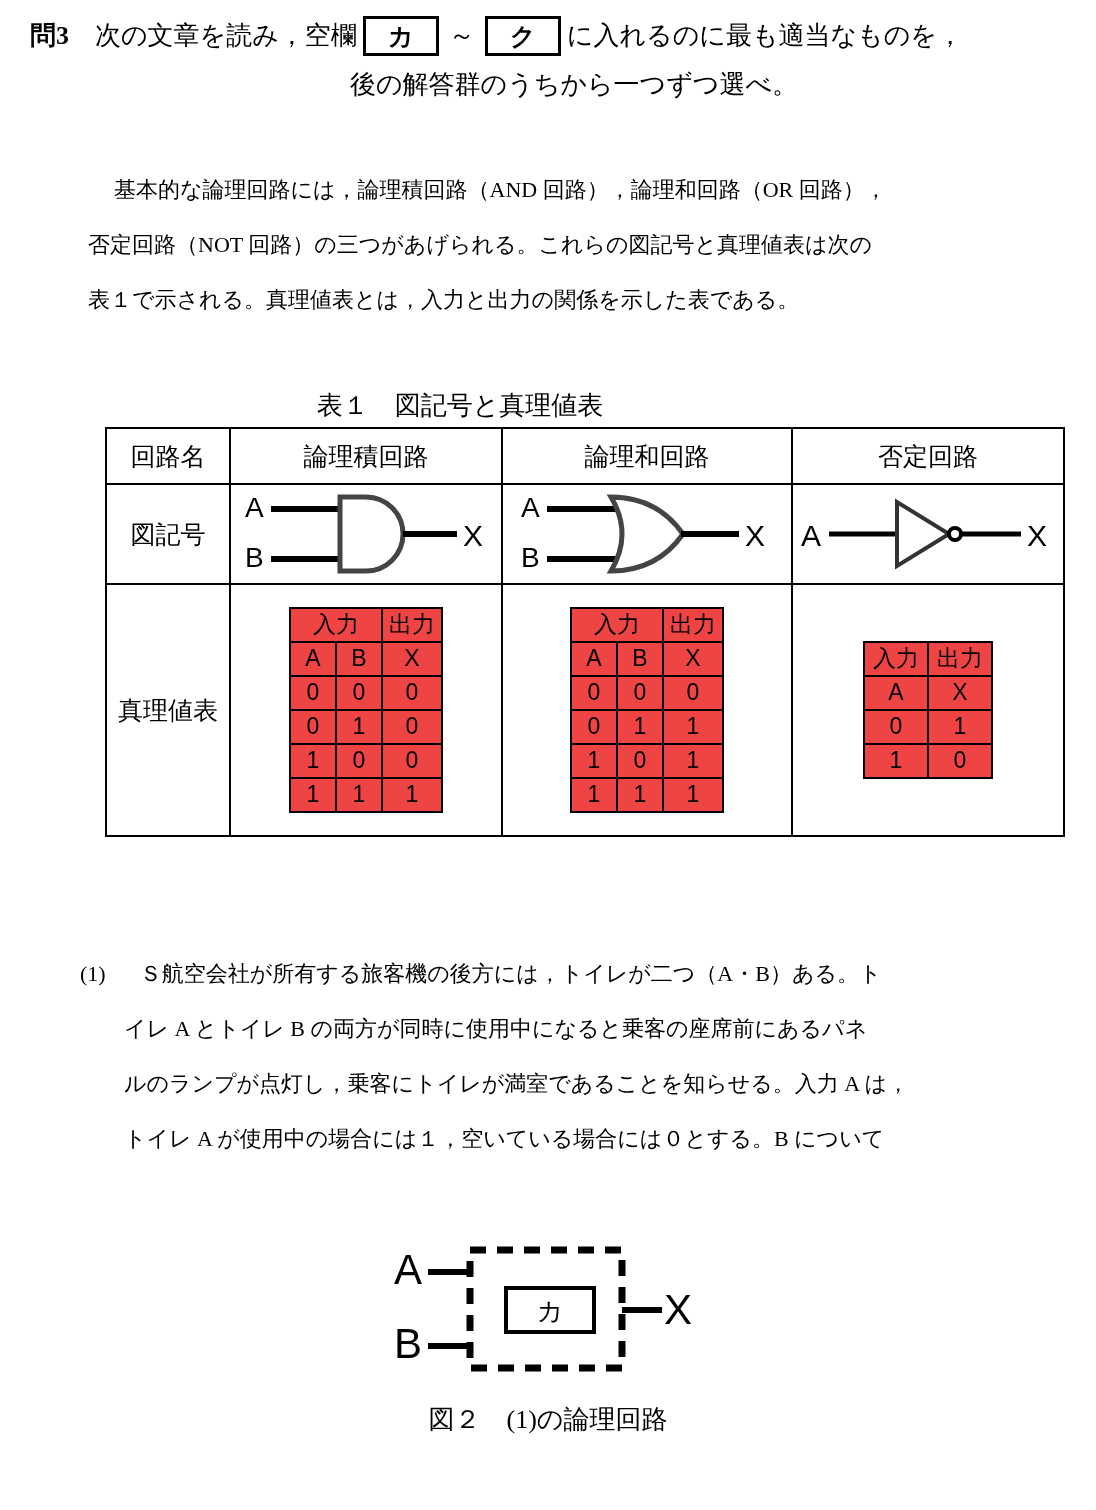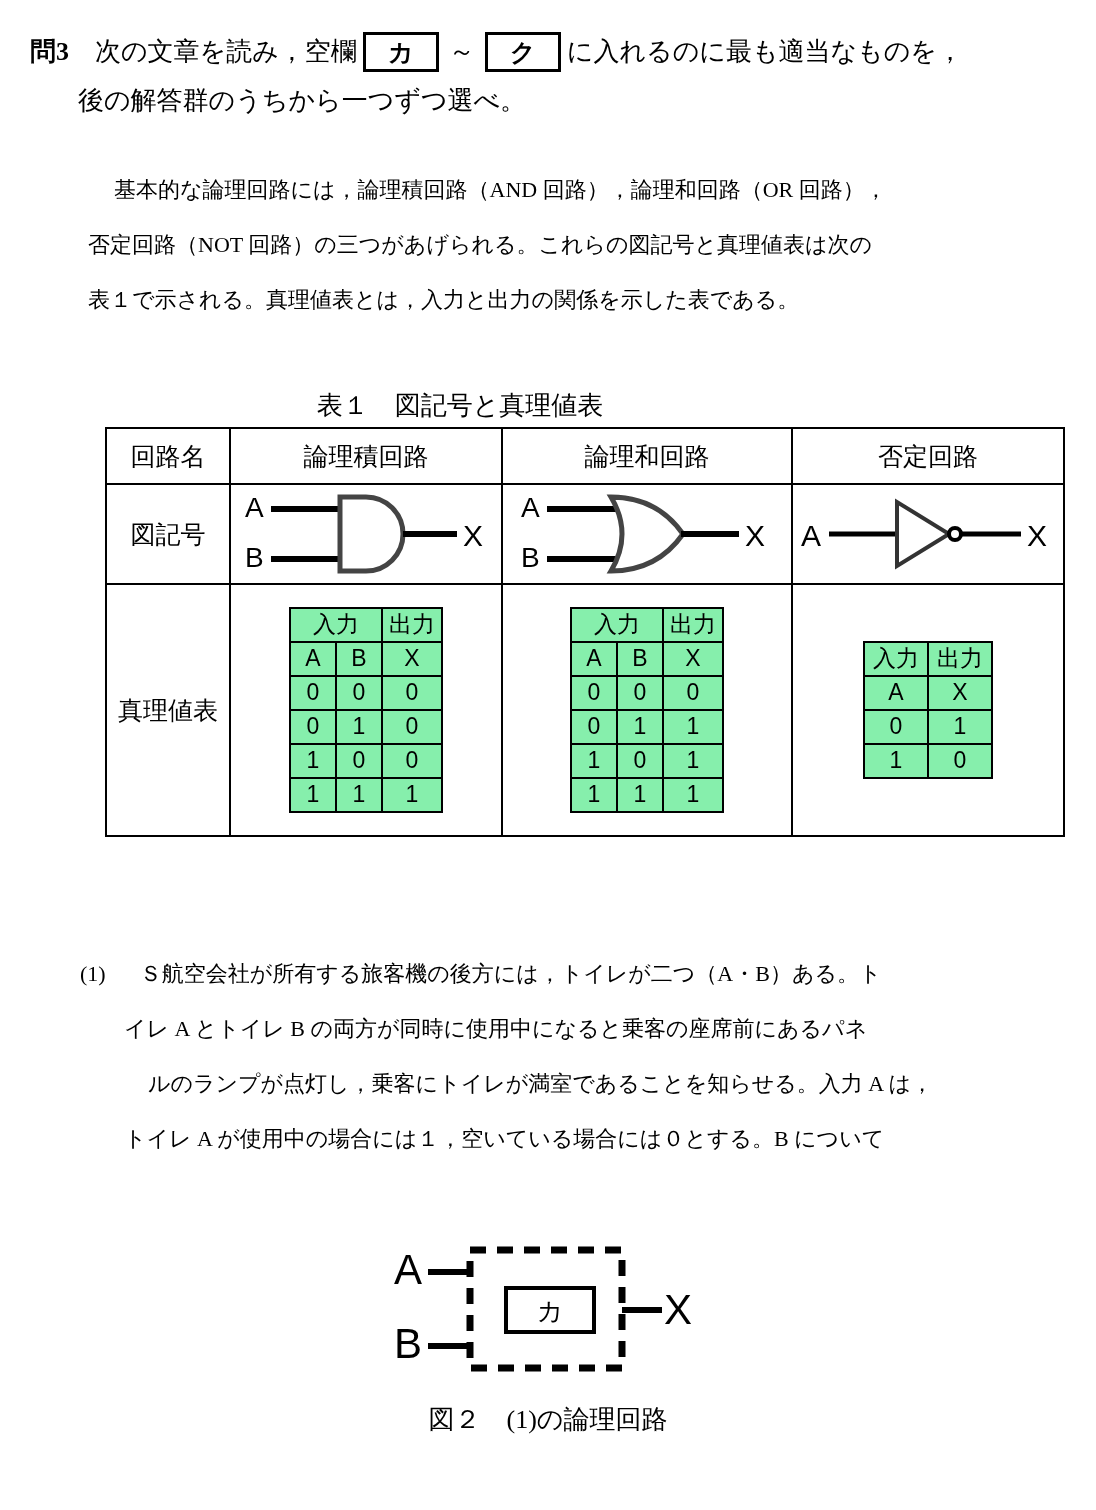--- a/index.html
+++ b/index.html
@@ -16,22 +16,23 @@
     width: 1096px;
     height: 1510px;
     overflow: hidden;
     background: #ffffff;
   }
 
   
   .q-head {
     position: absolute;
     left: 30px;
-    top: 28px;
+    top: 12px;
     width: 1040px;
+    text-align: center;
   }
   .q-line1 {
     display: flex;
     align-items: center;
     font-size: 26px;
     line-height: 48px;
     white-space: nowrap;
   }
   .q-num {
     font-weight: bold;
@@ -109,21 +110,21 @@
     align-items: center;
     justify-content: center;
     height: 100%;
   }
   .gsvg { display: block; }
 
   
   .tt {
     border-collapse: collapse;
     margin: 0 auto;
-    background: #86efac;
+    background: #ef4444;
   }
   .tt td {
     border: 2px solid #000;
     font-size: 23px;
     font-family: "Liberation Sans", "DejaVu Sans", sans-serif;
     text-align: center;
     vertical-align: middle;
     height: 31px;
     padding: 0 0 1px 0;
     line-height: 1;
@@ -340,21 +341,21 @@
         </td>
       </tr>
     </tbody>
   </table>
 
   <div class="para-block" style="left:80px; top:946px;">
     <div class="ln">
       <span>(1)</span><span style="display:inline-block;width:34px"></span><span>Ｓ航空会社が所有する旅客機の後方には，トイレが二つ（A・B）ある。ト</span>
     </div>
     <div class="ln" style="margin-left:44px">イレ A とトイレ B の両方が同時に使用中になると乗客の座席前にあるパネ</div>
-    <div class="ln" style="margin-left:68px">ルのランプが点灯し，乗客にトイレが満室であることを知らせる。入力 A は，</div>
+    <div class="ln" style="margin-left:44px">ルのランプが点灯し，乗客にトイレが満室であることを知らせる。入力 A は，</div>
     <div class="ln" style="margin-left:44px">トイレ A が使用中の場合には１，空いている場合には０とする。B について</div>
   </div>
 
   <div class="fig2">
     <svg width="340" height="140" viewBox="0 0 340 140">
 
       <text x="16" y="48" font-family="Liberation Sans, DejaVu Sans, sans-serif" font-size="42">A</text>
       <text x="16" y="122" font-family="Liberation Sans, DejaVu Sans, sans-serif" font-size="42">B</text>
       <text x="286" y="88" font-family="Liberation Sans, DejaVu Sans, sans-serif" font-size="42">X</text>
 

